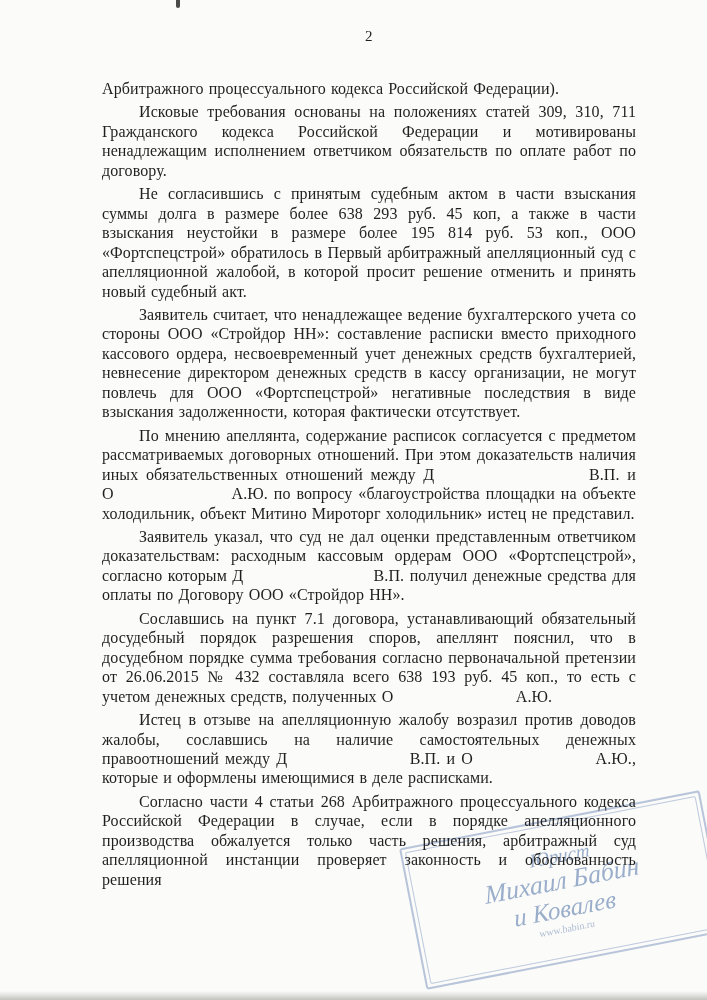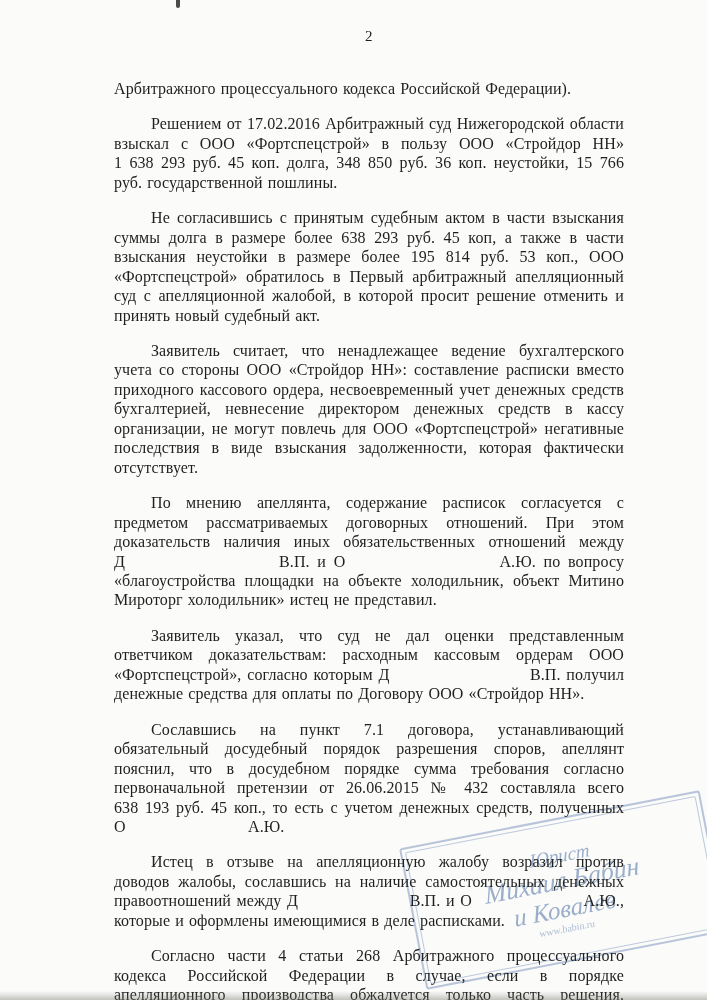--- a/index.html
+++ b/index.html
@@ -23,21 +23,21 @@
     width: 542px;
     z-index: 2;
   }
   .page-number {
     text-align: center;
     font-size: 15px;
     margin-bottom: 34px;
     letter-spacing: 0.5px;
   }
   .doc-body p {
-    margin: 16px;
+    margin: 4px;
     font-size: 16px;
     line-height: 19.45px;
     text-align: justify;
     text-indent: 37px;
     letter-spacing: 0.1px;
     word-spacing: 1px;
   }
   .doc-body p.no-indent {
     text-indent: 0;
   }
@@ -127,21 +127,21 @@
       <div class="stamp-name">Михаил Бабин</div>
       <div class="stamp-name2">и Ковалев</div>
       <div class="stamp-url">www.babin.ru</div>
     </div>
   </div>
 
   <div id="content">
     <div class="page-number">2</div>
     <div class="doc-body">
       <p class="no-indent">Арбитражного процессуального кодекса Российской Федерации).</p>
-      <p>Решением от 17.02.2016 Арбитражный суд Нижегородской области взыскал с ООО «Фортспецстрой» в пользу ООО «Стройдор НН» 1&nbsp;638&nbsp;293 руб. 45 коп. долга, 348&nbsp;850 руб. 36 коп. неустойки, 15&nbsp;766 руб. государственной пошлины.</p>
+      <p>Исковые требования основаны на положениях статей 309, 310, 711 Гражданского кодекса Российской Федерации и мотивированы ненадлежащим исполнением ответчиком обязательств по оплате работ по договору.</p>
       <p>Не согласившись с принятым судебным актом в части взыскания суммы долга в размере более 638&nbsp;293 руб. 45 коп, а также в части взыскания неустойки в размере более 195 814 руб. 53 коп., ООО «Фортспецстрой» обратилось в Первый арбитражный апелляционный суд с апелляционной жалобой, в которой просит решение отменить и принять новый судебный акт.</p>
       <p>Заявитель считает, что ненадлежащее ведение бухгалтерского учета со стороны ООО «Стройдор НН»: составление расписки вместо приходного кассового ордера, несвоевременный учет денежных средств бухгалтерией, невнесение директором денежных средств в кассу организации, не могут повлечь для ООО «Фортспецстрой» негативные последствия в виде взыскания задолженности, которая фактически отсутствует.</p>
       <p>По мнению апеллянта, содержание расписок согласуется с предметом рассматриваемых договорных отношений. При этом доказательств наличия иных обязательственных отношений между Д&nbsp;&nbsp;&nbsp;&nbsp;&nbsp;&nbsp;&nbsp;&nbsp;&nbsp;&nbsp;&nbsp;&nbsp;&nbsp;&nbsp;&nbsp;&nbsp;&nbsp;&nbsp;&nbsp;&nbsp;В.П. и О&nbsp;&nbsp;&nbsp;&nbsp;&nbsp;&nbsp;&nbsp;&nbsp;&nbsp;&nbsp;&nbsp;&nbsp;&nbsp;&nbsp;&nbsp;&nbsp;&nbsp;&nbsp;&nbsp;&nbsp;А.Ю. по вопросу «благоустройства площадки на объекте холодильник, объект Митино Мироторг холодильник» истец не представил.</p>
       <p>Заявитель указал, что суд не дал оценки представленным ответчиком доказательствам: расходным кассовым ордерам ООО «Фортспецстрой», согласно которым Д&nbsp;&nbsp;&nbsp;&nbsp;&nbsp;&nbsp;&nbsp;&nbsp;&nbsp;&nbsp;&nbsp;&nbsp;&nbsp;&nbsp;&nbsp;&nbsp;&nbsp;&nbsp;&nbsp;&nbsp;&nbsp;&nbsp;&nbsp;&nbsp;В.П. получил денежные средства для оплаты по Договору ООО «Стройдор НН».</p>
       <p>Сославшись на пункт 7.1 договора, устанавливающий обязательный досудебный порядок разрешения споров, апеллянт пояснил, что в досудебном порядке сумма требования согласно первоначальной претензии от 26.06.2015 № 432 составляла всего 638&nbsp;193 руб. 45 коп., то есть с учетом денежных средств, полученных О&nbsp;&nbsp;&nbsp;&nbsp;&nbsp;&nbsp;&nbsp;&nbsp;&nbsp;&nbsp;&nbsp;&nbsp;&nbsp;&nbsp;&nbsp;&nbsp;&nbsp;&nbsp;&nbsp;&nbsp;&nbsp;&nbsp;&nbsp;&nbsp;А.Ю.</p>
       <p>Истец в отзыве на апелляционную жалобу возразил против доводов жалобы, сославшись на наличие самостоятельных денежных правоотношений между Д&nbsp;&nbsp;&nbsp;&nbsp;&nbsp;&nbsp;&nbsp;&nbsp;&nbsp;&nbsp;&nbsp;&nbsp;&nbsp;&nbsp;&nbsp;&nbsp;&nbsp;&nbsp;&nbsp;&nbsp;В.П. и О&nbsp;&nbsp;&nbsp;&nbsp;&nbsp;&nbsp;&nbsp;&nbsp;&nbsp;&nbsp;&nbsp;&nbsp;&nbsp;&nbsp;&nbsp;&nbsp;&nbsp;&nbsp;&nbsp;&nbsp;А.Ю., которые и оформлены имеющимися в деле расписками.</p>
       <p>Согласно части 4 статьи 268 Арбитражного процессуального кодекса Российской Федерации в случае, если в порядке апелляционного производства обжалуется только часть решения, арбитражный суд апелляционной инстанции проверяет законность и обоснованность решения</p>
     </div>
   </div>
 

